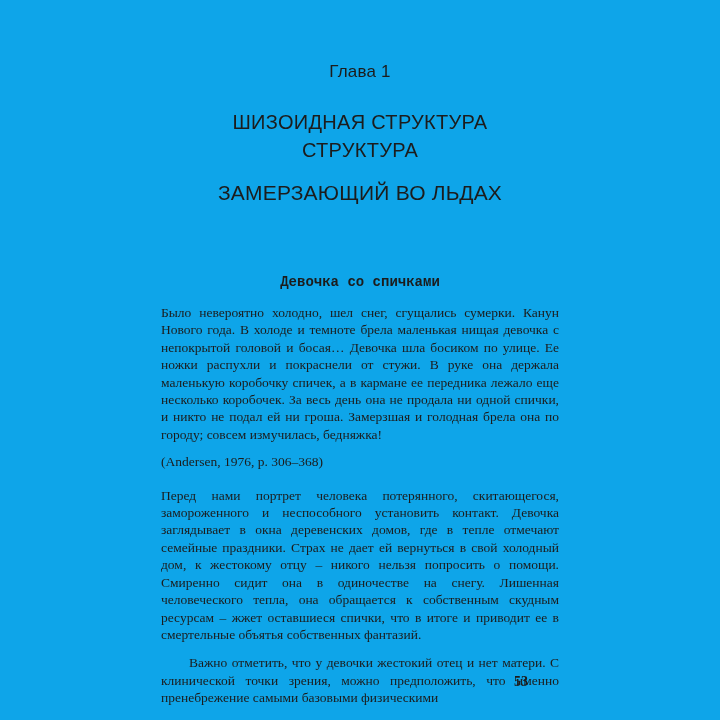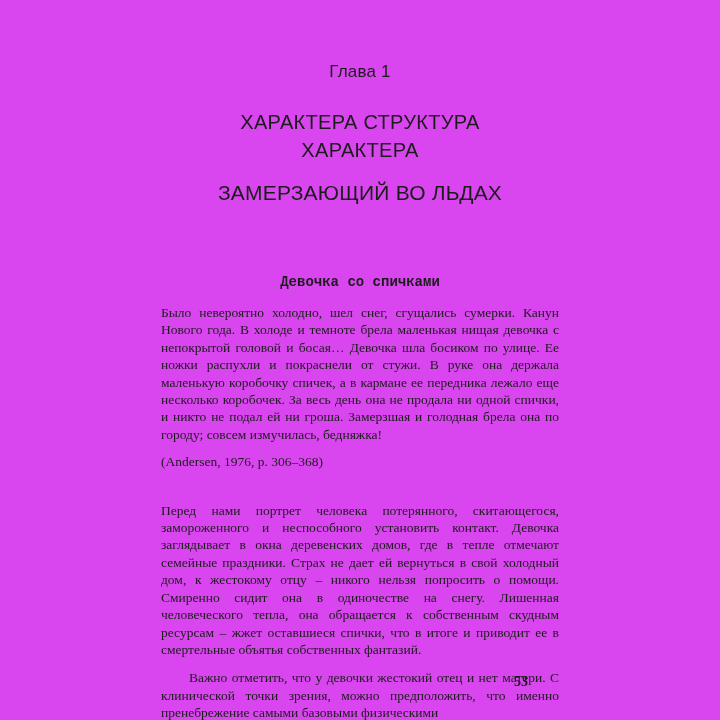--- a/index.html
+++ b/index.html
@@ -4,21 +4,21 @@
 <style>
   html, body {
     margin: 0;
     padding: 0;
     background: #ffffff;
   }
   .book-page {
     position: relative;
     width: 720px;
     height: 720px;
-    background: #d946ef;
+    background: #0ea5e9;
     color: #1c1c1c;
     overflow: hidden;
     box-sizing: border-box;
     padding-top: 62px;
   }
   .heading-block {
     width: 100%;
     text-align: center;
     font-family: "Liberation Sans", sans-serif;
   }
@@ -60,21 +60,21 @@
     line-height: 17px;
   }
   .quote-paragraph {
     margin-top: 13px;
     text-align: justify;
   }
   .citation-line {
     margin-top: 10px;
   }
   .body-paragraph {
-    margin-top: 31px;
+    margin-top: 16px;
     text-align: justify;
   }
   .body-paragraph-indent {
     margin-top: 11px;
     text-align: justify;
     text-indent: 28px;
   }
   .page-number {
     position: absolute;
     left: 514px;
@@ -84,21 +84,21 @@
     font-weight: 700;
   }
 </style>
 </head>
 <body>
 
 <div class="book-page">
 
   <div class="heading-block">
     <div class="chapter-label">Глава 1</div>
-    <div class="chapter-title">ХАРАКТЕРА СТРУКТУРА ХАРАКТЕРА</div>
+    <div class="chapter-title">ШИЗОИДНАЯ СТРУКТУРА СТРУКТУРА</div>
     <div class="chapter-subtitle">ЗАМЕРЗАЮЩИЙ ВО ЛЬДАХ</div>
   </div>
 
   <div class="text-column">
     <div class="section-heading">Девочка со спичками</div>
 
     <div class="quote-paragraph">Было невероятно холодно, шел снег, сгущались сумерки. Канун Нового года. В холоде и темноте брела маленькая нищая девочка с непокрытой головой и босая… Девочка шла босиком по улице. Ее ножки распухли и покраснели от стужи. В руке она держала маленькую коробочку спичек, а в кармане ее передника лежало еще несколько коробочек. За весь день она не продала ни одной спички, и никто не подал ей ни гроша. Замерзшая и голодная брела она по городу; совсем измучилась, бедняжка!</div>
 
     <div class="citation-line">(Andersen, 1976, p. 306–368)</div>
 

